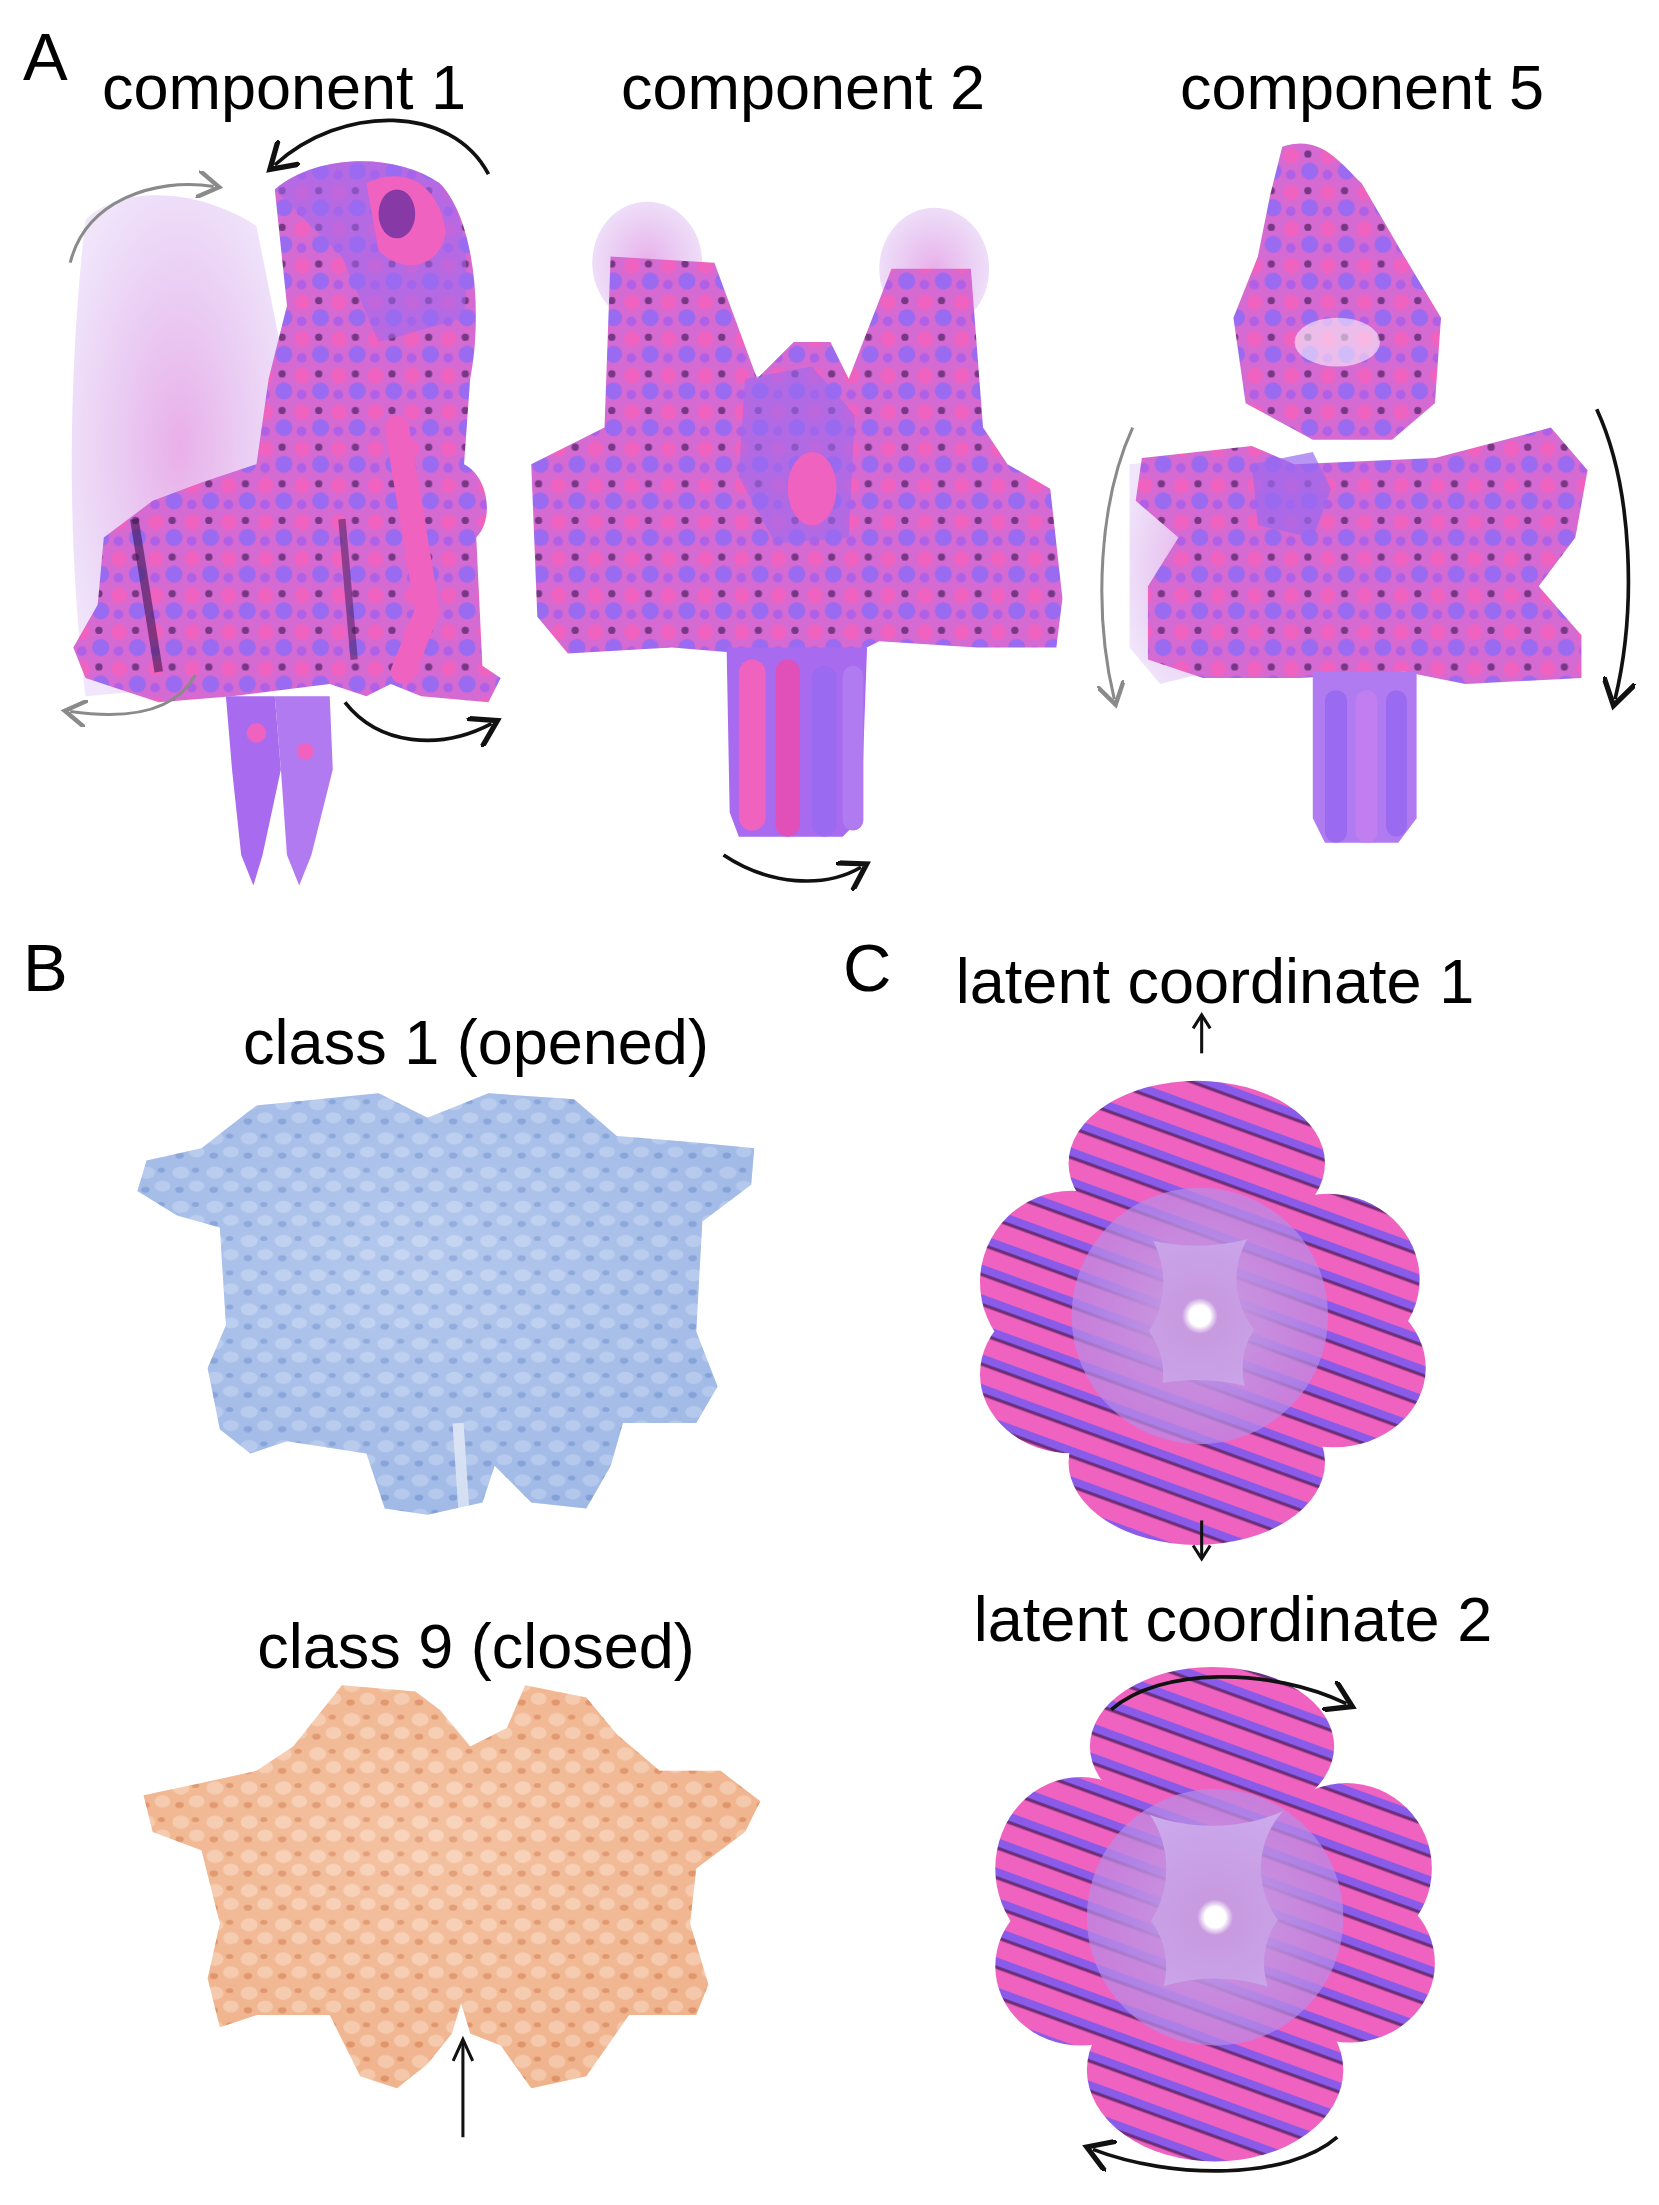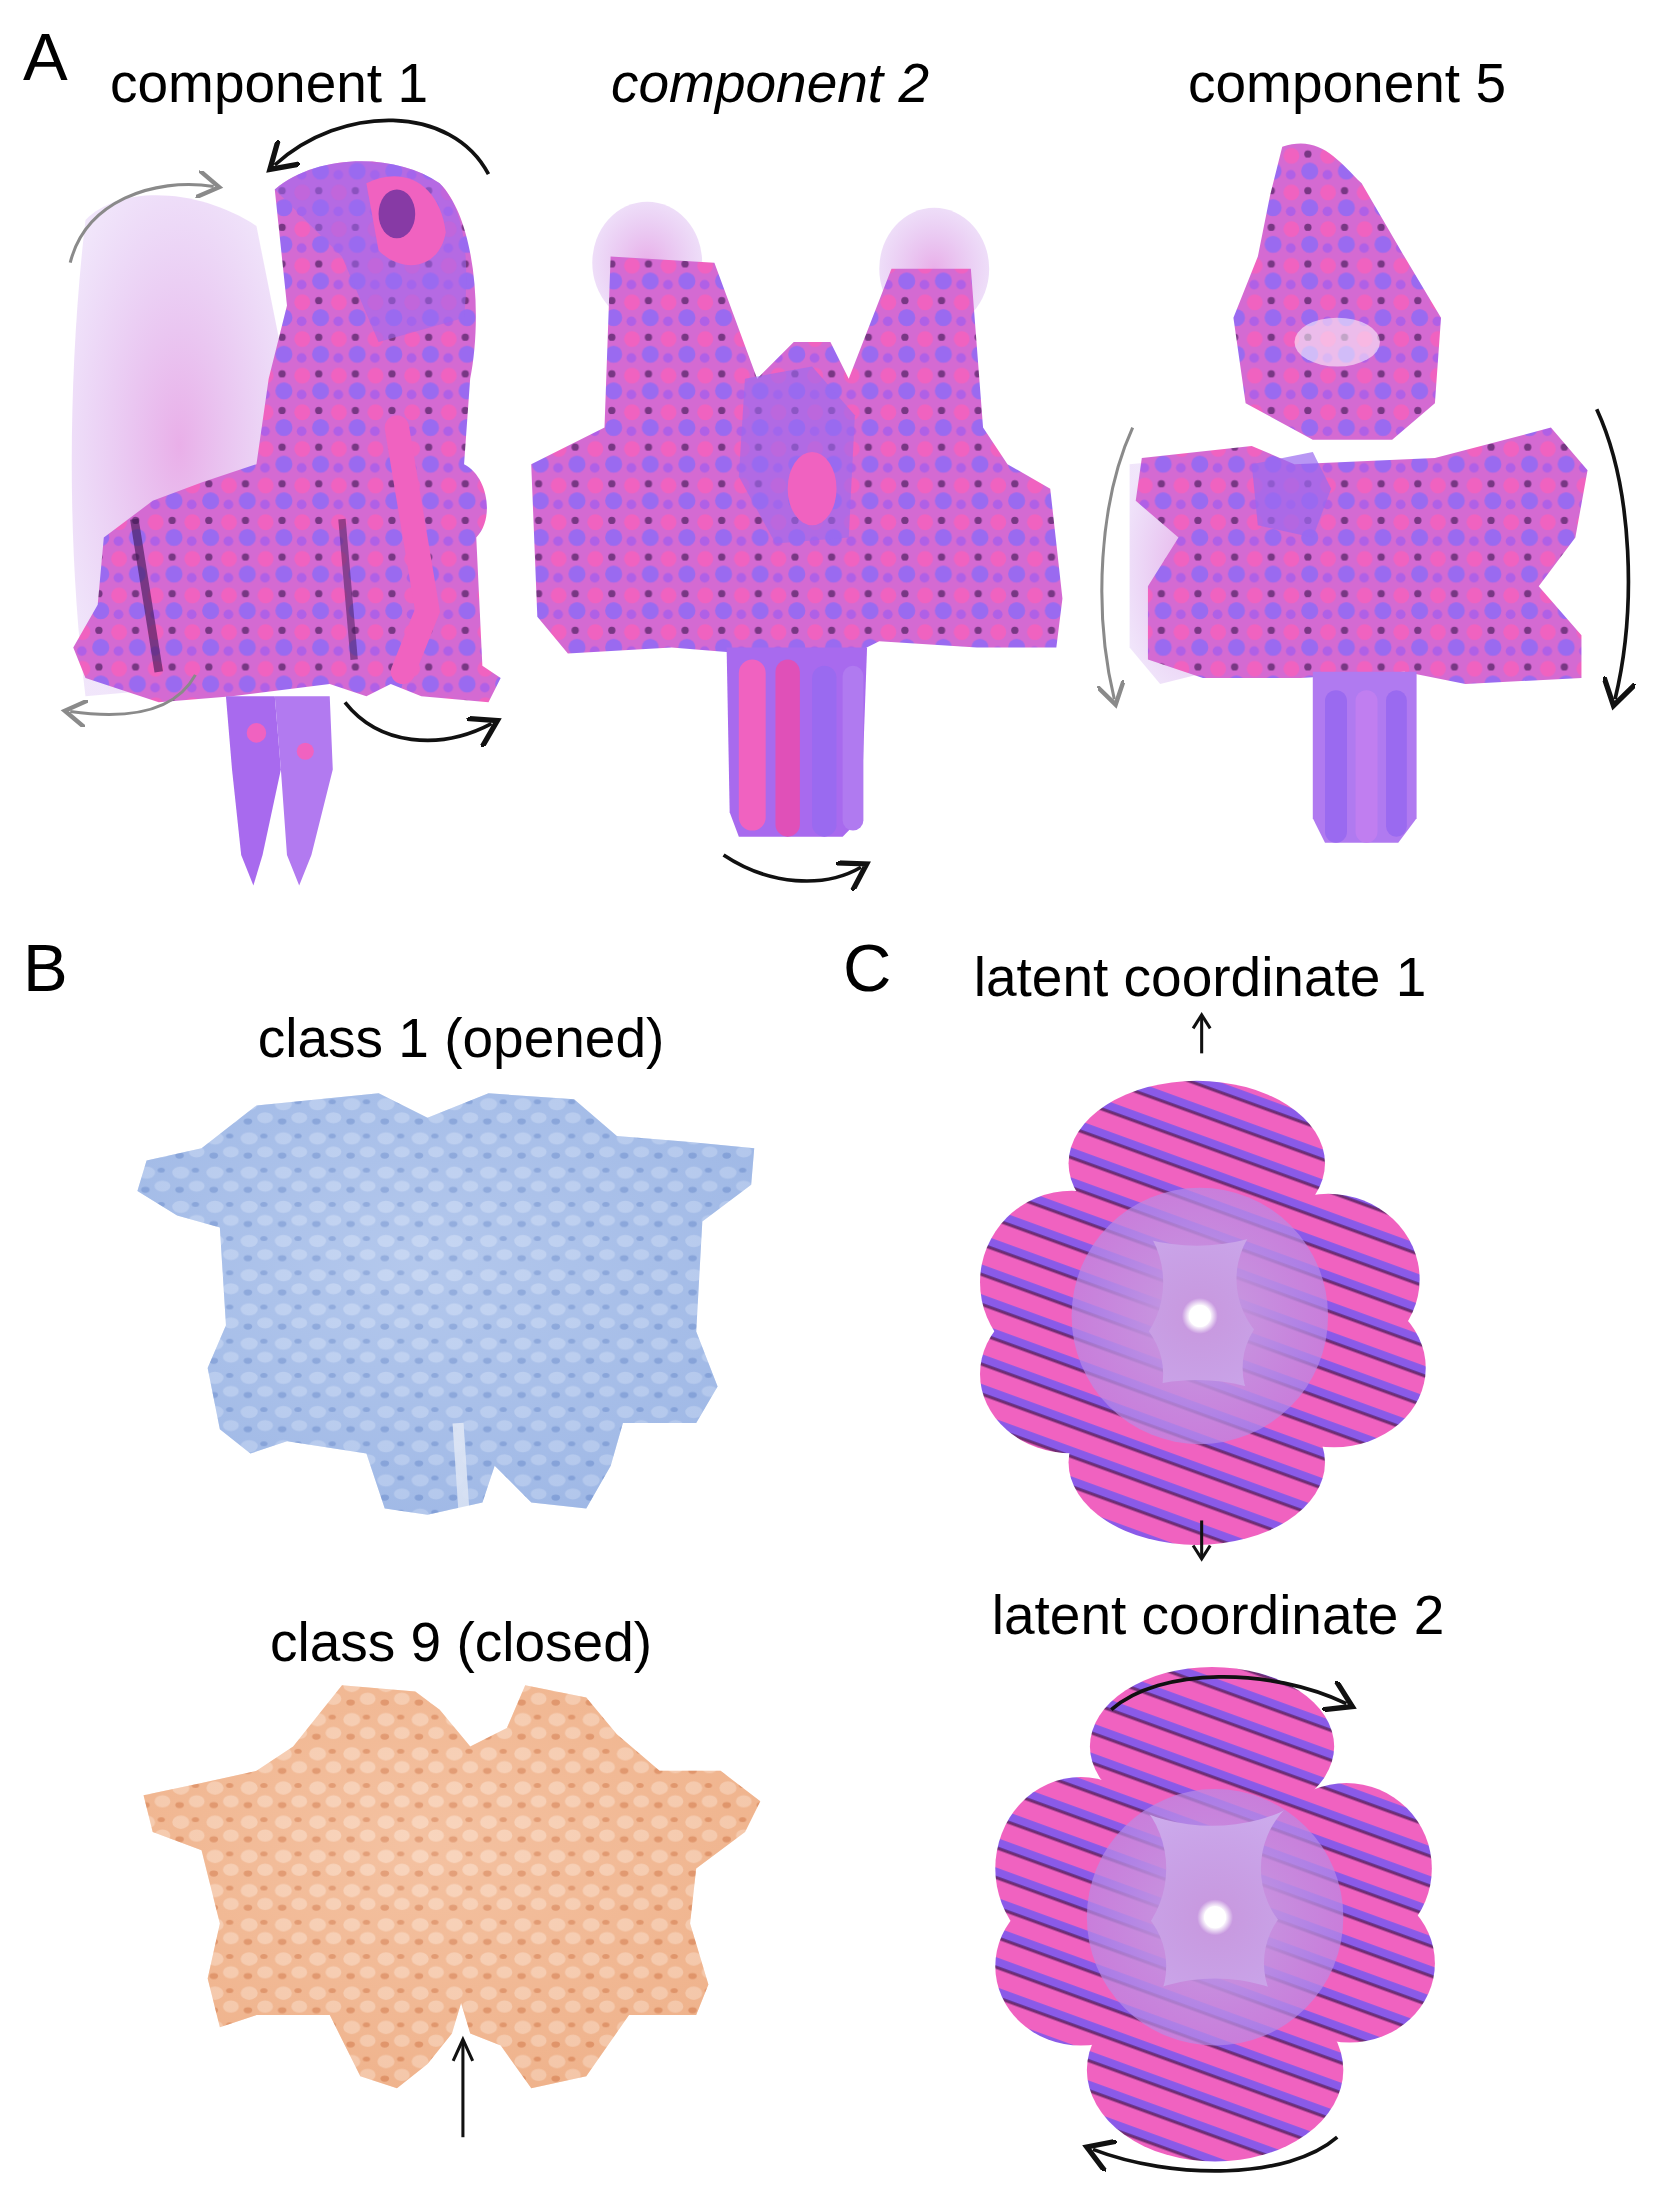--- a/index.html
+++ b/index.html
@@ -1,20 +1,20 @@
 <!DOCTYPE html>
 <html style="font-size:9.8px"><head>
 <meta charset="utf-8">
 <style>
   html, body { margin:0; padding:0; background:#ffffff; }
   body { width:1659px; height:2205px; position:relative; overflow:hidden;
          font-family:"Liberation Sans", sans-serif; color:#000; }
   .abs { position:absolute; }
   .panel-letter { font-size:67px; line-height:1; }
-  .label { font-size:55px; line-height:1; white-space:nowrap; transform:translateX(-50%); }
+  .label { font-size:63px; line-height:1; white-space:nowrap; transform:translateX(-50%);margin-left:15px; }
   svg { position:absolute; overflow:visible; }
 </style>
 </head>
 <body>
 
 <svg width="0" height="0" style="position:absolute">
   <defs>
     <radialGradient id="gPinkPurple" cx="45%" cy="40%" r="70%">
       <stop offset="0%" stop-color="#f062c0"></stop>
       <stop offset="55%" stop-color="#c45ad8"></stop>
@@ -69,21 +69,21 @@
     </marker>
     <marker id="mArrowGray" viewBox="0 0 10 10" refX="6" refY="5" markerWidth="9" markerHeight="9" orient="auto-start-reverse">
       <path d="M0,0 L8,5 L0,10" fill="none" stroke="#8a8a8a" stroke-width="1.6"></path>
     </marker>
   </defs>
 </svg>
 
 <div class="abs panel-letter" style="left:23px; top:23px;">A</div>
 
 <div class="abs label" style="left:269px; top:56px;">component 1</div>
-<div class="abs label" style="left:770px; top:56px;font-style:italic;">component 2</div>
+<div class="abs label" style="left:788px; top:56px;">component 2</div>
 <div class="abs label" style="left:1347px; top:56px;">component 5</div>
 
 <svg style="left:0; top:0;" width="1659" height="904" viewBox="0 0 2717 1480">
   <g>
     <path d="M140,360 C200,300 330,310 420,370 L470,620 L430,900 L250,1130 L140,1140 C110,900 110,620 140,360 Z" fill="url(#gFaint)"></path>
   </g>
   <g>
     <path d="M450,310 C520,250 650,250 720,300 C780,360 790,520 770,620 L760,760 C800,780 810,850 780,880 L790,1090 L820,1110 L800,1150 L690,1140 L640,1120 L600,1140 L540,1120 L380,1140 L260,1150 L140,1110 L120,1060 L160,990 L170,880 L250,820 L330,790 L420,760 L440,620 L470,500 Z" fill="url(#pBlobs)"></path>
     <path d="M450,310 C520,250 650,250 720,300 C760,340 770,420 760,520 L620,560 L560,420 Z" fill="#9a6af0" opacity="0.55"></path>
     <path d="M600,300 C660,270 720,300 730,380 C720,440 660,450 620,410 Z" fill="#f062c0"></path>

